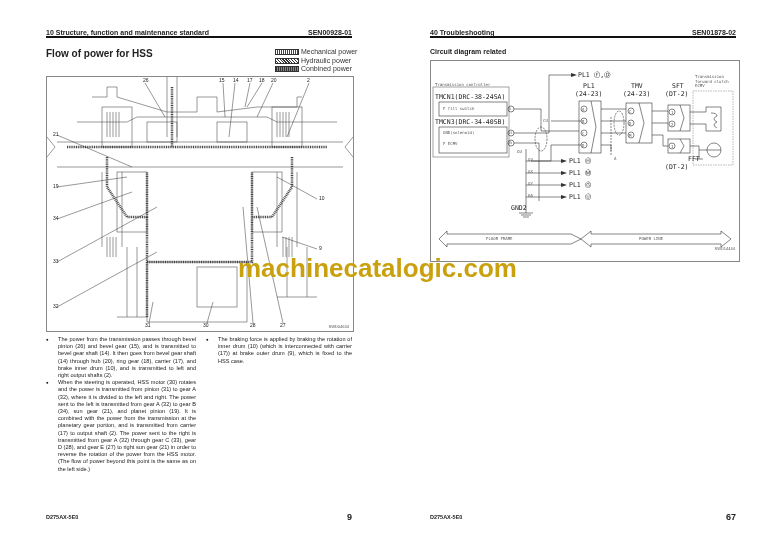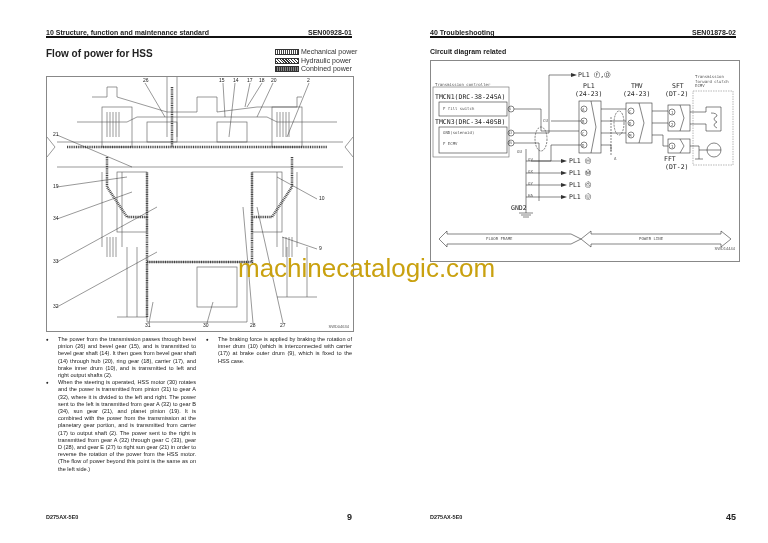--- a/index.html
+++ b/index.html
@@ -21,21 +21,21 @@
   .fig.right{top:60px;left:430px;width:308px;height:200px;}
   .fig svg{position:absolute;left:0;top:0;}
   .figid{position:absolute;font-size:4px;color:#555;}
   .col{position:absolute;font-size:5.6px;line-height:7.2px;color:#222;text-align:justify;}
   .col ul{margin:0;padding:0;list-style:none;}
   .col li{position:relative;padding-left:12px;}
   .col li::before{content:"\25CF";position:absolute;left:0;top:0;font-size:4.5px;}
   .footer{position:absolute;top:512px;left:46px;right:32px;display:flex;justify-content:space-between;align-items:center;}
   .footer .model{font-size:5.5px;font-weight:bold;}
   .footer .num{font-size:9px;font-weight:bold;}
-  .watermark{position:absolute;top:253px;left:238px;font-size:26px;font-weight:normal;color:#c9a10f;letter-spacing:0px;z-index:5;}
+  .watermark{position:absolute;top:253px;left:238px;font-size:26px;font-weight:bold;color:#c9a10f;letter-spacing:0px;z-index:5;}
   .ckt-label{position:absolute;font-family:"DejaVu Sans Mono",monospace;font-size:6.5px;color:#222;white-space:nowrap;}
   .ckt-small{position:absolute;font-family:"DejaVu Sans Mono",monospace;font-size:4px;color:#555;white-space:nowrap;}
   .partnum{position:absolute;font-size:5px;color:#222;}
 </style>
 </head>
 <body>
 
 <div class="page left">
   <div class="hdr">
     <span>10 Structure, function and maintenance standard</span>
@@ -253,21 +253,21 @@
   <span class="ckt-small" style="left:198px;top:48px;">C</span>
   <span class="ckt-small" style="left:198px;top:60px;">D</span>
   <span class="ckt-small" style="left:198px;top:72px;">M</span>
   <span class="ckt-small" style="left:183px;top:95px;">A</span>
 
   <span class="ckt-label" style="left:241px;top:21px;">SFT</span>
   <span class="ckt-label" style="left:234px;top:29px;">(DT-2)</span>
   <span class="ckt-small" style="left:240px;top:49px;">1</span>
   <span class="ckt-small" style="left:240px;top:61px;">2</span>
   <span class="ckt-small" style="left:240px;top:83px;">1</span>
-  <span class="ckt-label" style="left:233px;top:94px;">FFT</span>
+  <span class="ckt-label" style="left:257px;top:94px;">FFT</span>
   <span class="ckt-label" style="left:234px;top:102px;">(DT-2)</span>
   <span class="ckt-small" style="left:264px;top:14px;white-space:normal;width:42px;line-height:4.5px;">Transmission forward clutch ECMV</span>
 
   <span class="ckt-small" style="left:86px;top:88px;">GU</span>
   <span class="ckt-small" style="left:97px;top:96px;">GV</span>
   <span class="ckt-small" style="left:97px;top:108px;">GX</span>
   <span class="ckt-small" style="left:97px;top:120px;">GY</span>
   <span class="ckt-small" style="left:97px;top:132px;">HA</span>
   <span class="ckt-label" style="left:138px;top:96px;">PL1 Ⓗ</span>
   <span class="ckt-label" style="left:138px;top:108px;">PL1 Ⓜ</span>
@@ -275,16 +275,16 @@
   <span class="ckt-label" style="left:138px;top:132px;">PL1 Ⓤ</span>
   <span class="ckt-label" style="left:80px;top:143px;">GND2</span>
 
   <span class="ckt-small" style="left:55px;top:175px;">FLOOR FRAME</span>
   <span class="ckt-small" style="left:208px;top:175px;">POWER LINE</span>
   <span class="figid" style="right:4px;bottom:10px;">SWD14444</span>
 </div>
 
 <div class="footer" style="left:430px;right:32px;">
   <span class="model">D275AX-5E0</span>
-  <span class="num">45</span>
+  <span class="num">67</span>
 </div>
 
 <div class="watermark">machinecatalogic.com</div>
 
 </body></html>

